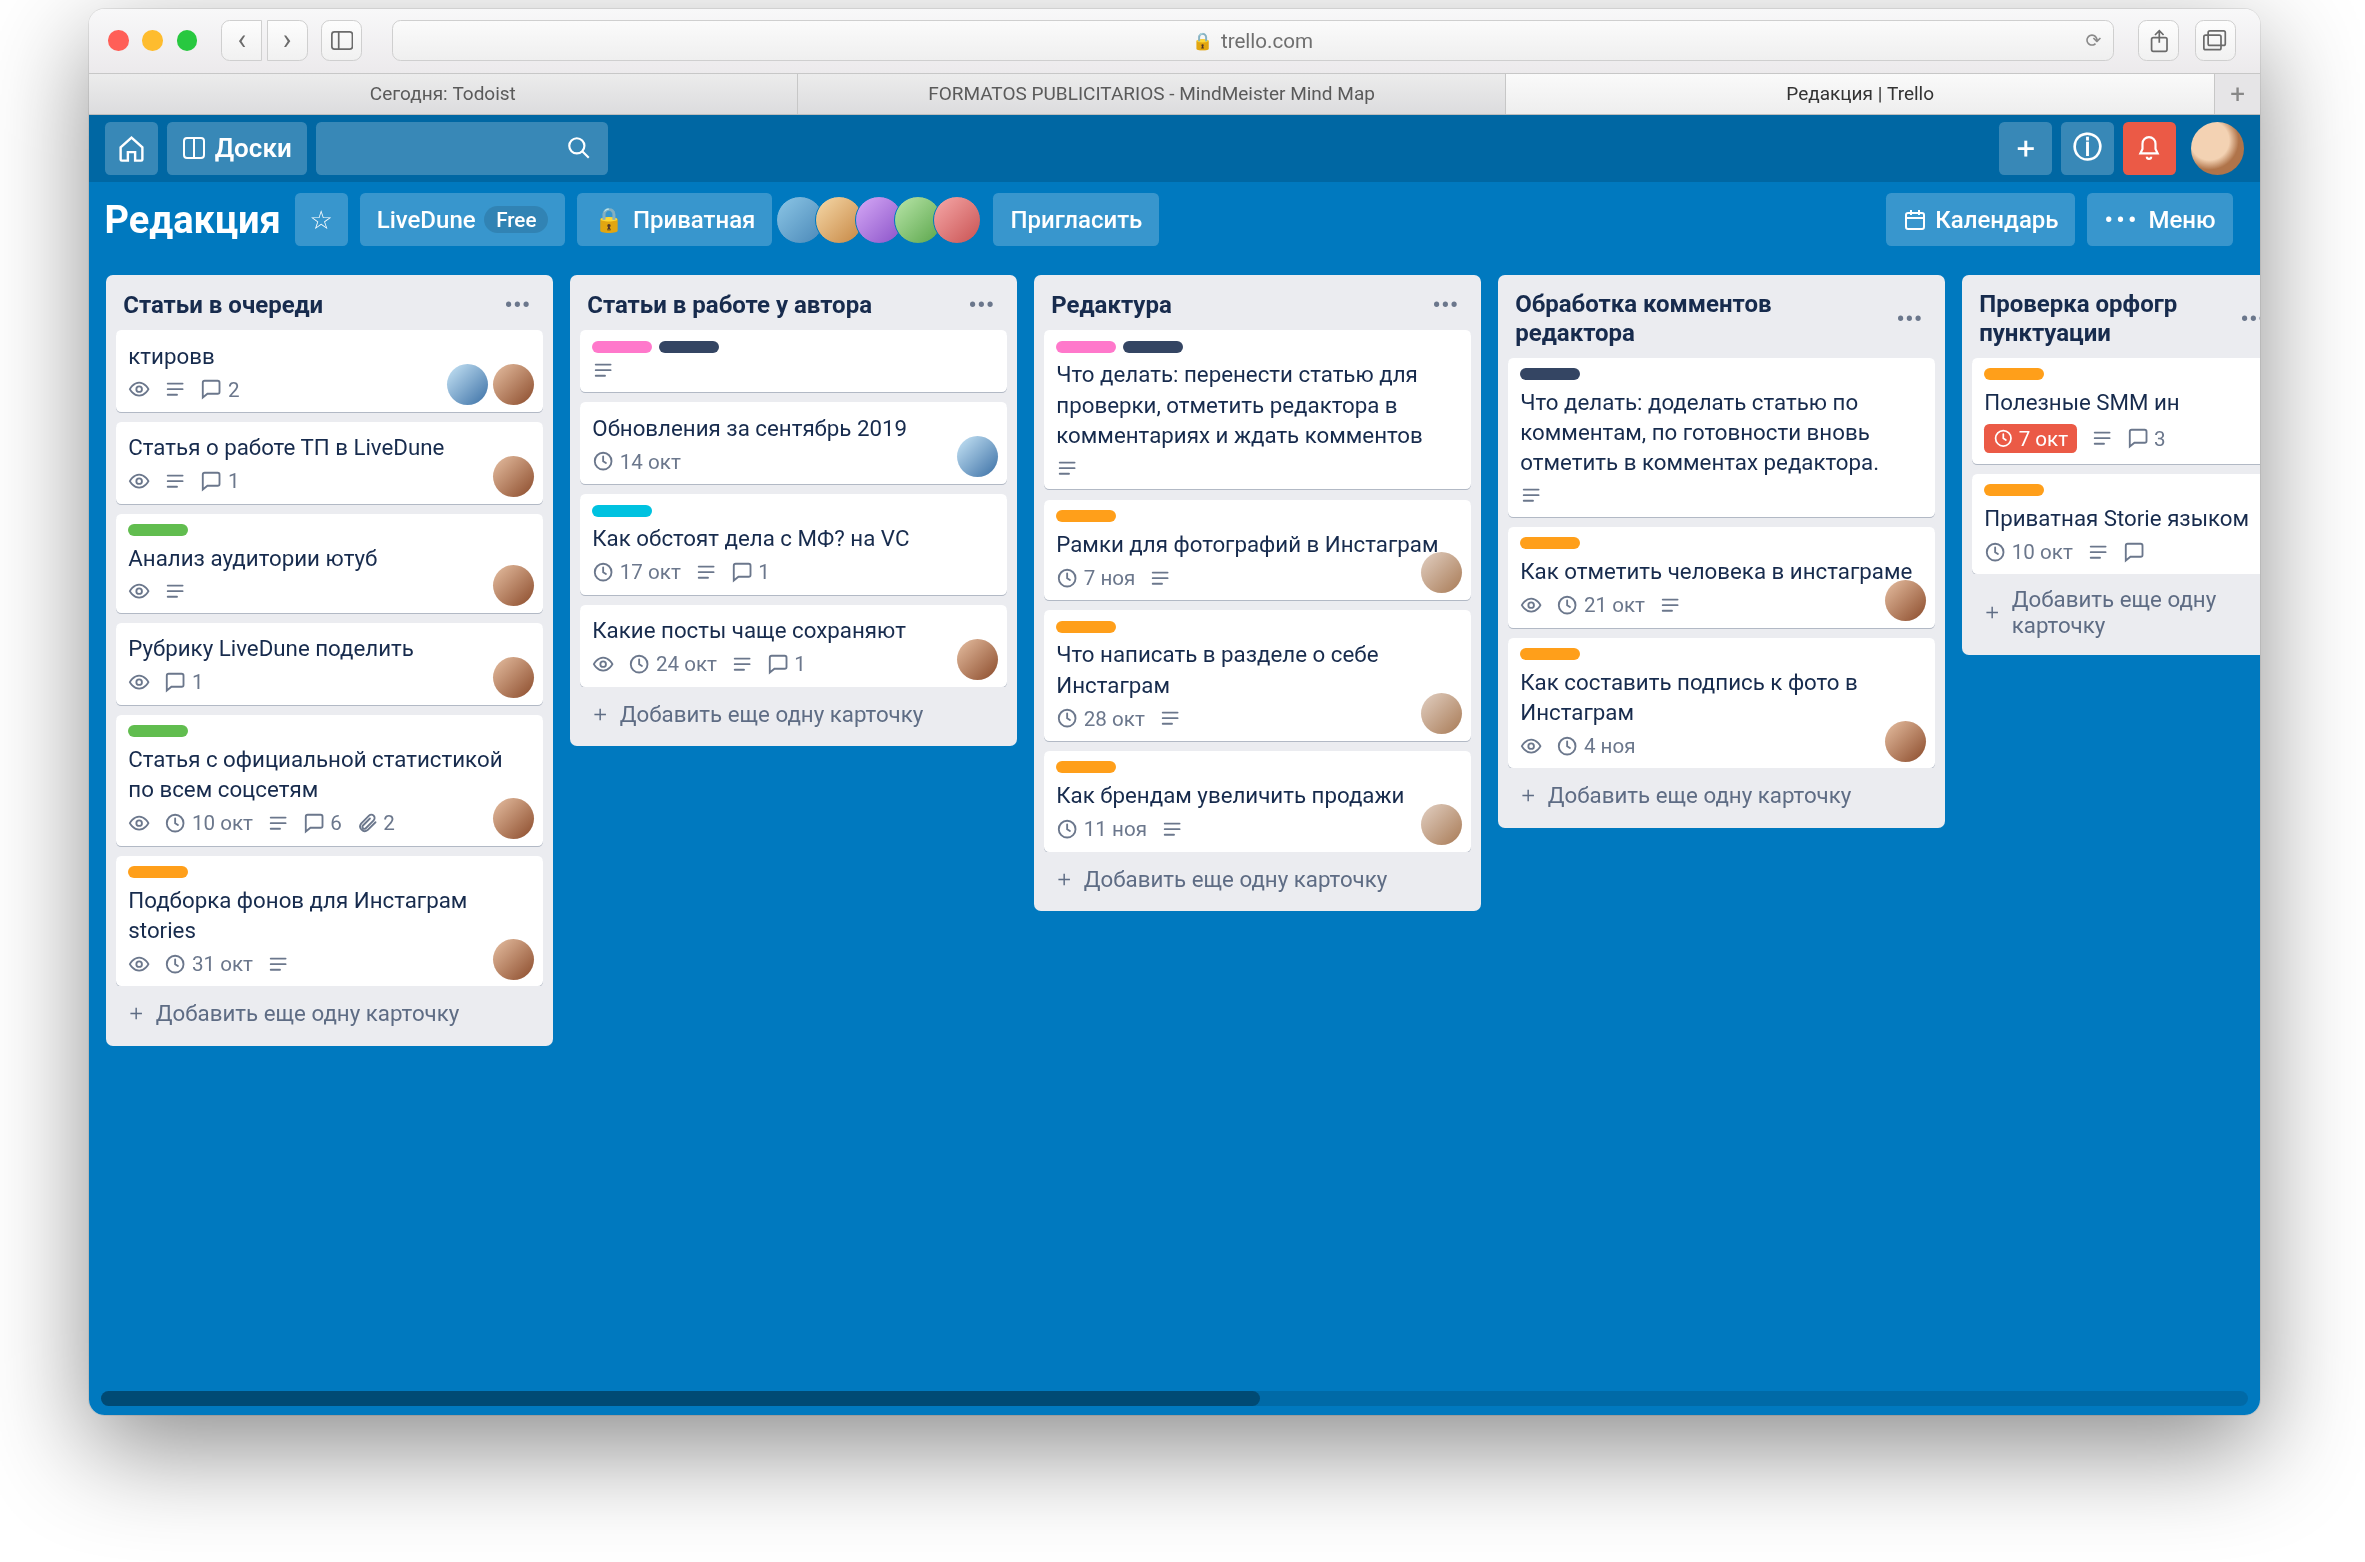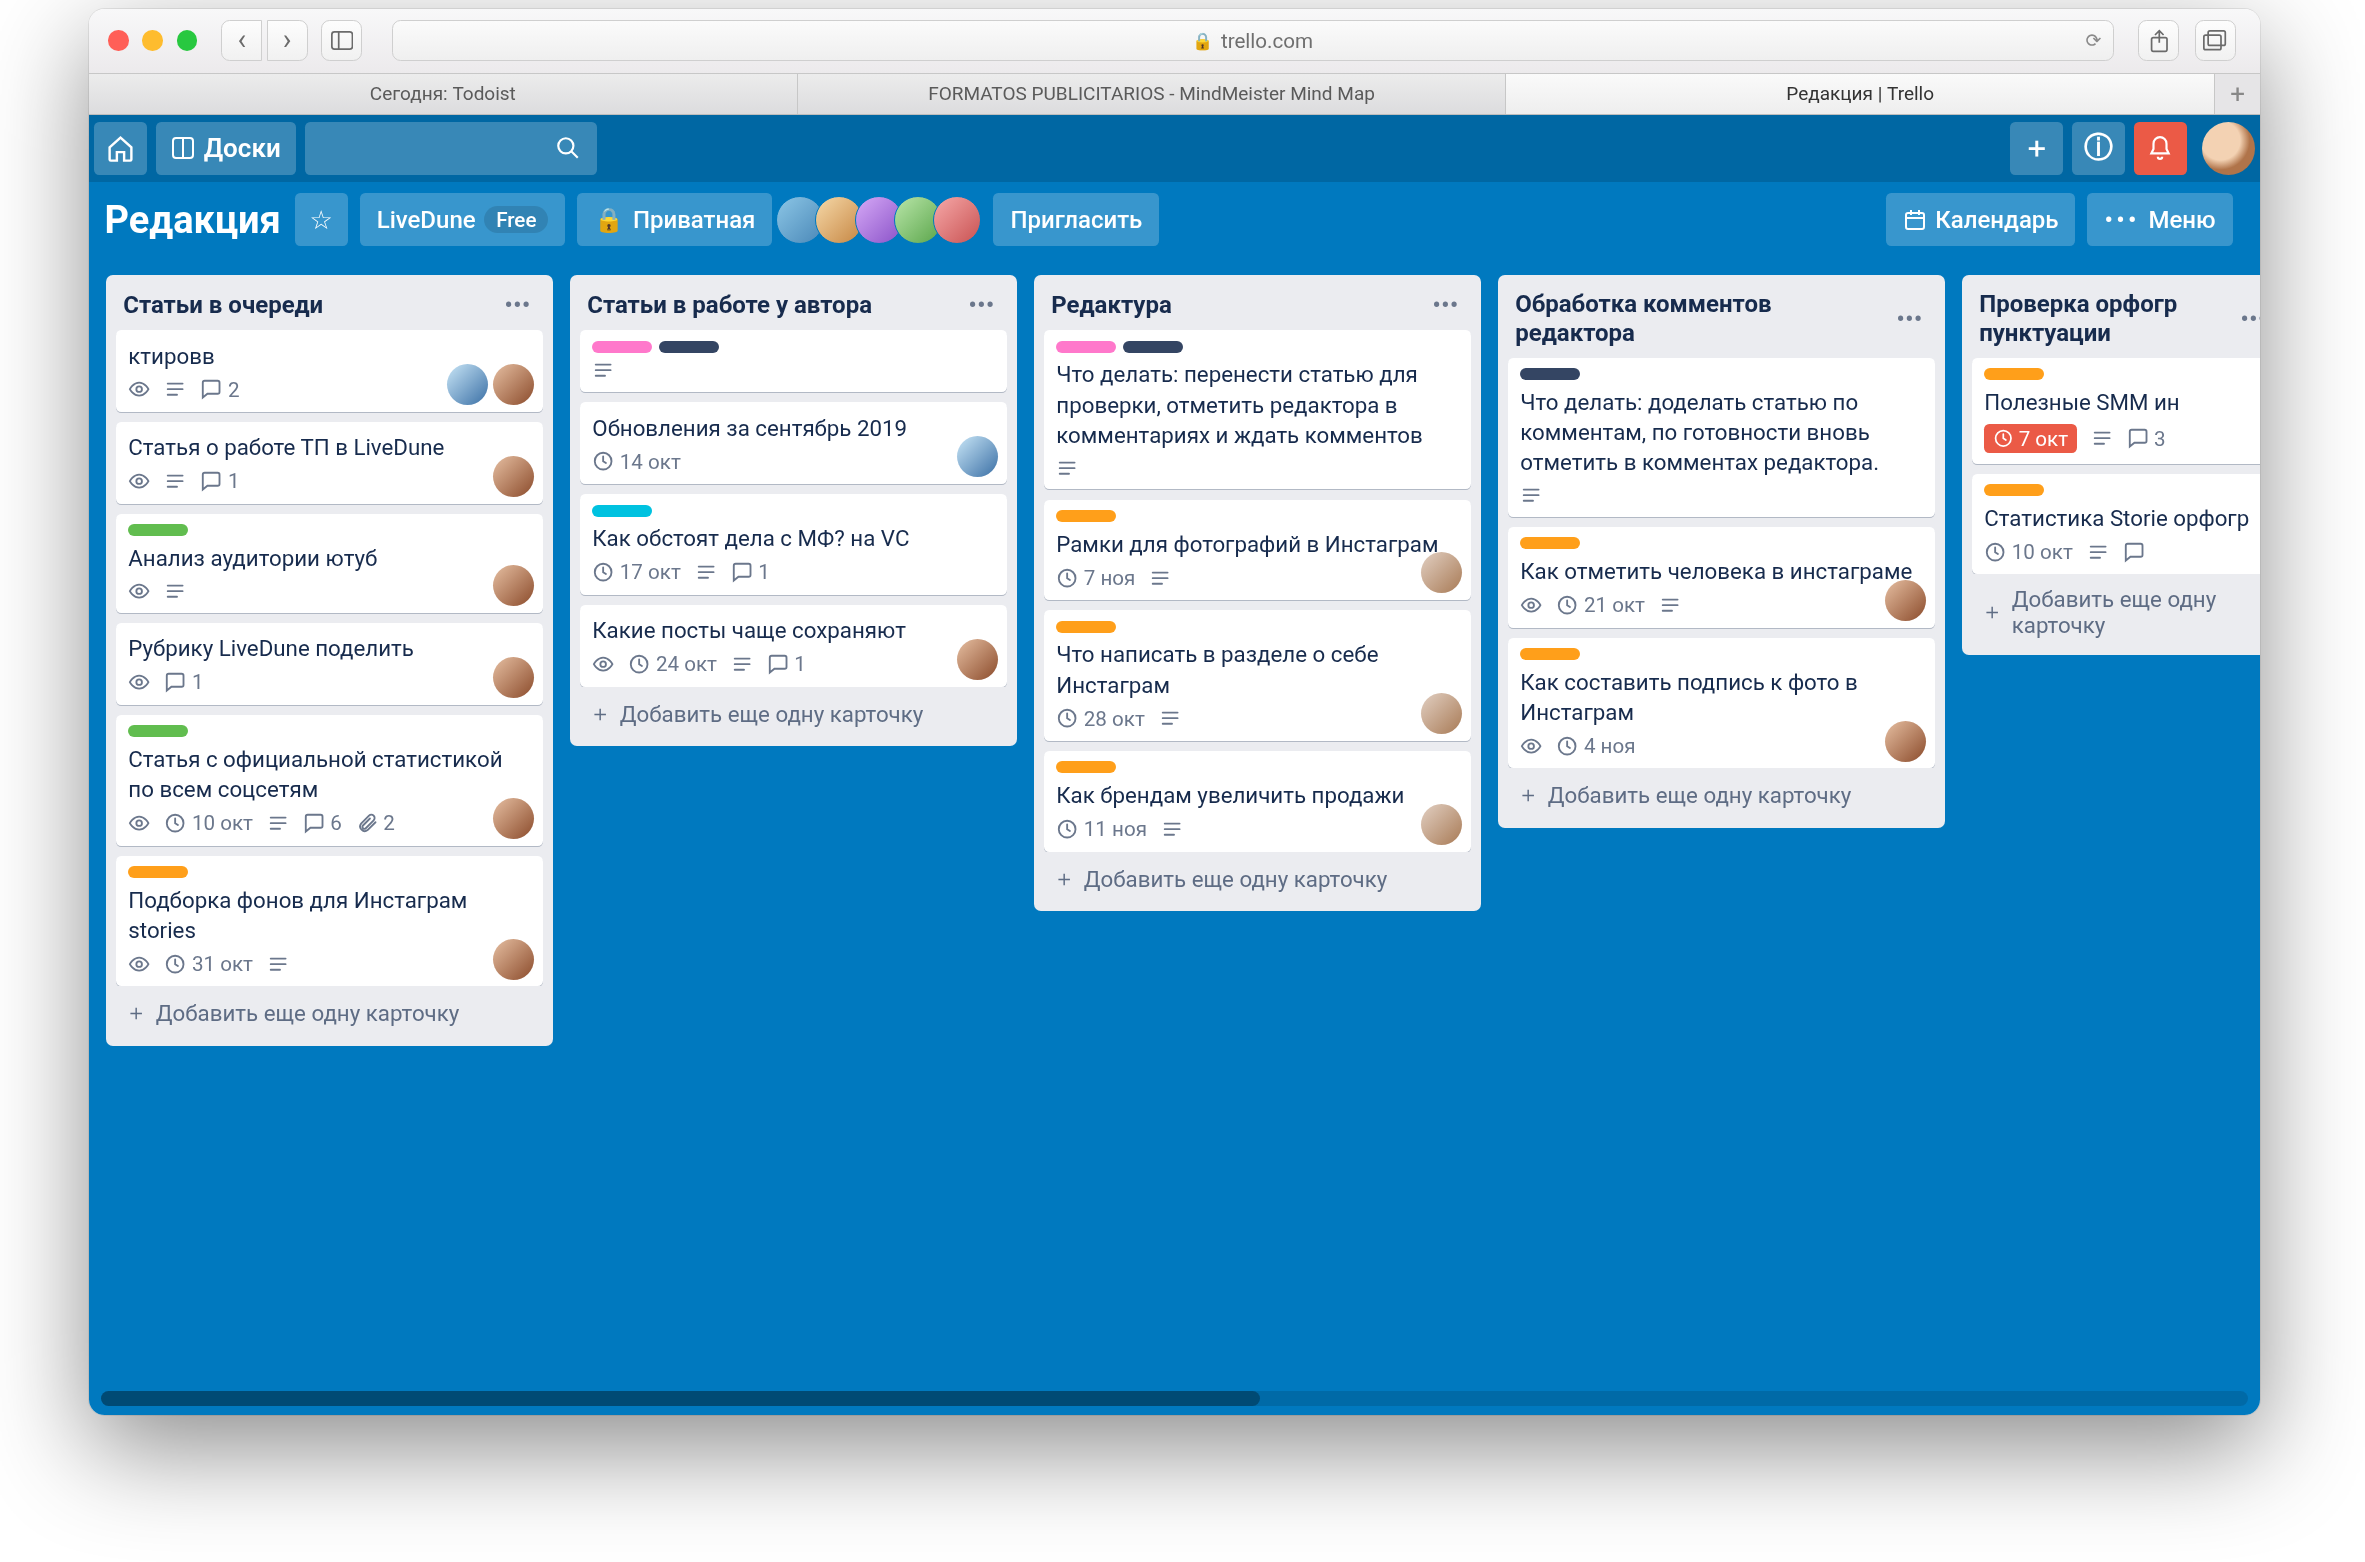--- a/index.html
+++ b/index.html
@@ -27,21 +27,21 @@
   .addr-lock{margin-right:6.9px;font-size:17px;color:#8a8a8a;}
   .addr-reload{position:absolute;right:12px;color:#8a8a8a;font-size:19px;}
   .right-tools{display:flex;gap:10.3px;}
 
   .safari-tabs{display:flex;height:41px;background:#e2e1e2;border-bottom:0.9px solid #bdbdbd;font-size:19px;color:#5a5a5a;}
   .safari-tab{flex:1;display:flex;align-items:center;justify-content:center;border-right:0.9px solid #c7c7c7;background:linear-gradient(#ececec,#dcdcde);cursor:default;}
   .safari-tab.active{background:linear-gradient(#fafafa,#eee);color:#333;}
   .safari-newtab{width:45px;display:flex;align-items:center;justify-content:center;color:#888;font-size:26px;background:#e6e5e7;}
 
   
-  .trello-top{height:67px;background:#0067a3;display:flex;align-items:center;padding:0 5px;}
+  .trello-top{height:67px;background:#0067a3;display:flex;align-items:center;padding:0 16px;}
   .tbtn{height:53px;border-radius:5.2px;background:rgba(255,255,255,.22);color:#fff;display:flex;align-items:center;justify-content:center;padding:0 15.5px;margin-right:8.6px;font-size:26px;font-weight:600;}
   .tbtn.icon-only{width:53px;padding:0;font-size:29px;}
   .search{width:292px;justify-content:flex-end;font-size:26px;}
   .trello-logo{flex:1;display:flex;align-items:center;justify-content:center;color:#bcd8ea;font-size:36px;font-weight:700;font-style:italic;letter-spacing:0.9px;}
   .logo-mark{width:31px;height:31px;border:2.6px solid #c8e0ef;border-radius:5.2px;margin-right:8.6px;display:inline-flex;align-items:flex-end;justify-content:space-around;padding:3.4px;}
   .logo-mark span{display:inline-block;width:6.9px;background:#c8e0ef;border-radius:1.7px;}
   .right-cluster{display:flex;align-items:center;margin-left:auto;}
   .tbtn.red{background:#eb5a46;}
   .avatar{width:53px;height:53px;border-radius:50%;background:#d09060;background-image:radial-gradient(circle at 35% 35%, #f3d2b3 0 40%, #b0744a 60%);margin-left:6.9px;}
 
@@ -700,21 +700,21 @@
                       <path d="M21 15a2 2 0 0 1-2 2H8l-5 4V5a2 2 0 0 1 2-2h14a2 2 0 0 1 2 2z"></path>
                     </svg>
                     <span>3</span>
                   </span>
                 </div>
               </div>
               <div class="card">
                 <div class="labels">
                   <span class="label orange"></span>
                 </div>
-                <div class="card-title">Статистика Storie орфогр</div>
+                <div class="card-title">Приватная Storie языком</div>
                 <div class="badges">
                   <span class="badge">
                     <svg width="22.3" height="22.3" viewBox="0 0 24 24" fill="none" stroke="#6b778c" stroke-width="2" stroke-linecap="round">
                       <circle cx="12" cy="12" r="9"></circle>
                       <path d="M12 7v5l3 2"></path>
                     </svg>
                     <span>10 окт</span>
                   </span>
                   <span class="badge">
                     <svg width="22.3" height="22.3" viewBox="0 0 24 24" fill="none" stroke="#6b778c" stroke-width="2" stroke-linecap="round">

